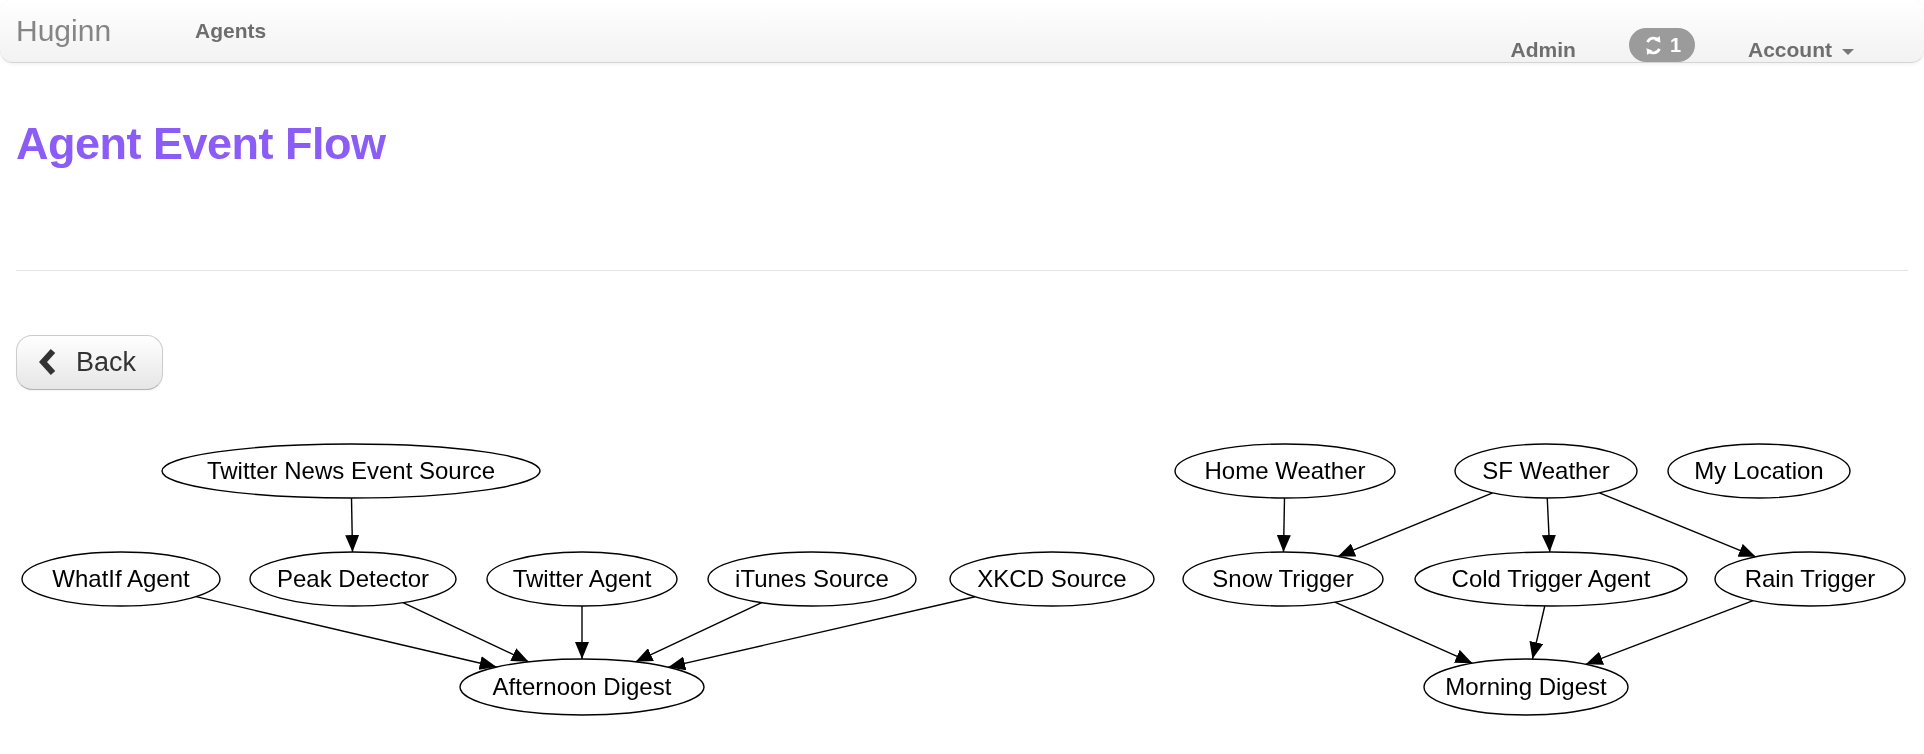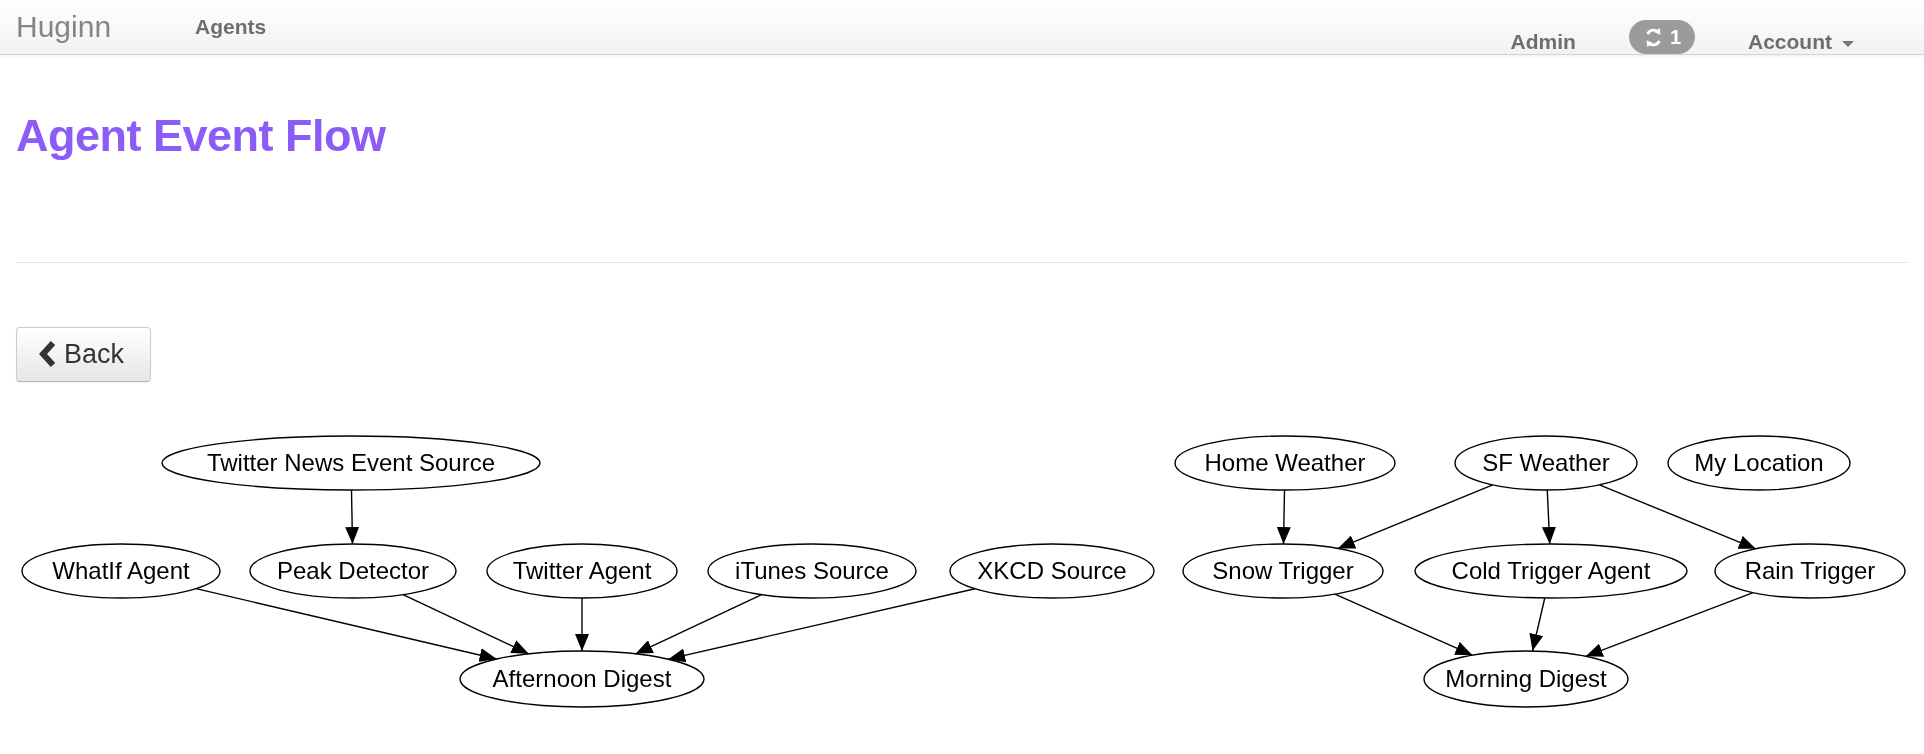--- a/index.html
+++ b/index.html
@@ -4,28 +4,29 @@
 <style>
   * { box-sizing: border-box; margin: 0; padding: 0; }
   html, body {
     width: 1924px; height: 754px;
     background: #ffffff;
     font-family: "Liberation Sans", "DejaVu Sans", sans-serif;
     overflow: hidden;
   }
   
   .navbar {
-    height: 55px;
+    height: 63px;
     background: linear-gradient(to bottom, #ffffff, #f2f2f2);
     border-bottom: 1px solid #d4d4d4;
     box-shadow: 0 1px 4px rgba(0,0,0,0.067);
     display: flex;
     align-items: stretch;
     padding-left: 16px;
     padding-right: 44px;
+    border-radius: 13px;
   }
   .brand {
     font-size: 30px;
     color: #858585;
     text-decoration: none;
     display: flex; align-items: center;
     margin-right: 58px;
   }
   .nav-left { display: flex; align-items: stretch; }
   .nav-link {
@@ -77,29 +78,29 @@
   }
   hr.rule {
     border: none;
     border-top: 1px solid #e4e4e4;
     margin: 97px 16px 0 16px;
   }
   .btn-back {
     margin: 64px 0 0 16px;
     display: inline-flex;
     align-items: center;
-    gap: 8px;
+    gap: 20px;
     font-family: "Liberation Sans", "DejaVu Sans", sans-serif;
     font-size: 27px;
     line-height: 30px;
     color: #333333;
     background: linear-gradient(to bottom, #ffffff, #e6e6e6);
     border: 1px solid #cccccc;
     border-bottom-color: #b3b3b3;
-    border-radius: 4px;
+    border-radius: 16px;
     padding: 11px 26px 12px 22px;
     box-shadow: inset 0 1px 0 rgba(255,255,255,0.2), 0 1px 2px rgba(0,0,0,0.05);
     cursor: pointer;
   }
   .diagram {
     display: block;
     margin-top: 39px;
     width: 1924px;
     height: 334px;
   }

